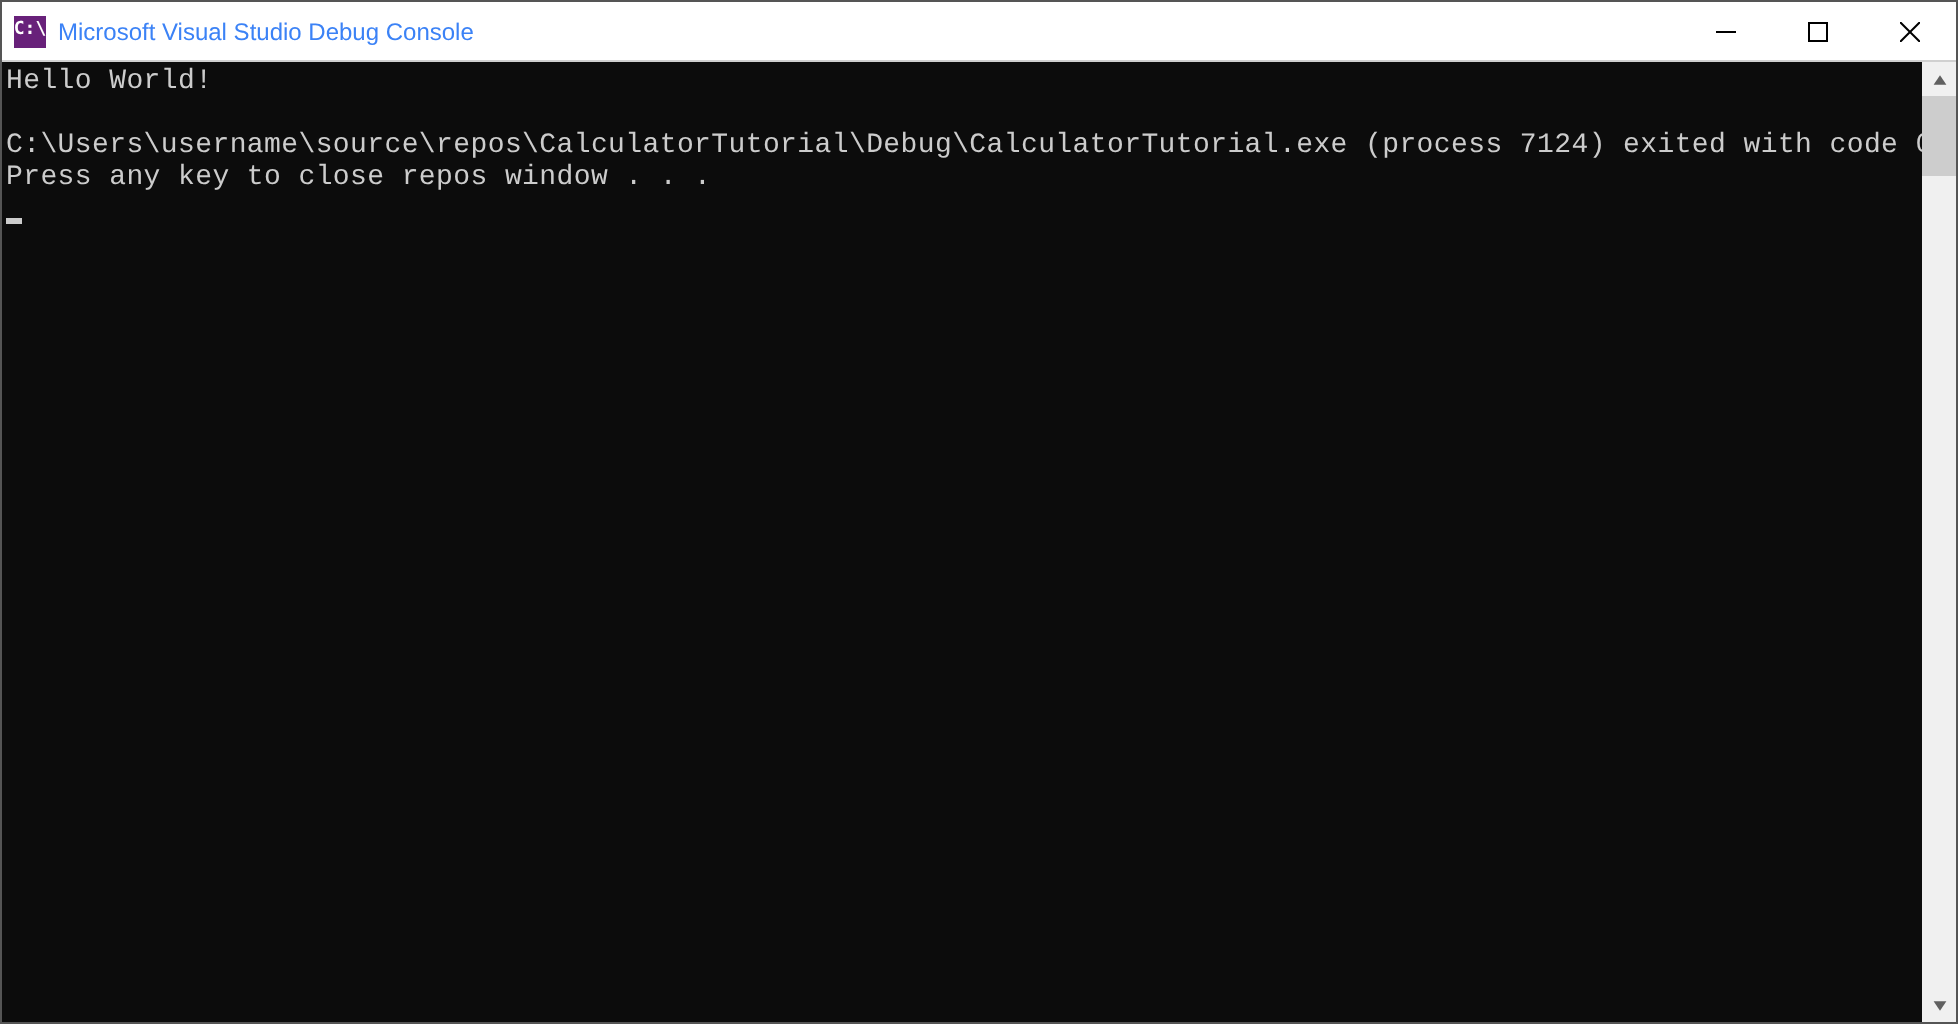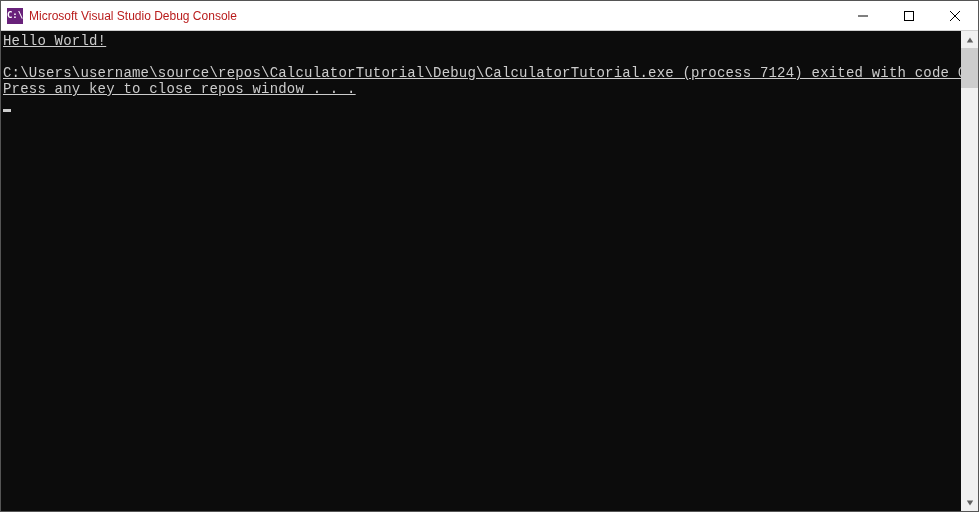--- a/index.html
+++ b/index.html
@@ -34,21 +34,21 @@
     }
     .titlebar .app-icon-inner {
       color: #ffffff;
       font-size: 9px;
       font-weight: bold;
       font-family: Consolas, monospace;
       line-height: 1;
     }
     .titlebar .title {
       font-size: 12px;
-      color: #b91c1c;
+      color: #3b82f6;
       flex: 0 0 auto;
     }
     .titlebar .spacer {
       flex: 1;
     }
     .titlebar .win-controls {
       display: flex;
       height: 100%;
     }
     .titlebar .win-btn {
@@ -77,21 +77,20 @@
       font-family: Consolas, "Courier New", monospace;
       font-size: 14px;
       line-height: 16px;
       padding: 2px 0 0 2px;
       white-space: pre;
       overflow: hidden;
       letter-spacing: 0.2px;
     }
     .console .line {
       white-space: pre;
-      text-decoration: underline;
     }
     .cursor {
       display: inline-block;
       width: 8px;
       height: 3px;
       background: #cccccc;
       vertical-align: bottom;
       margin-bottom: 1px;
     }
     .scrollbar {

